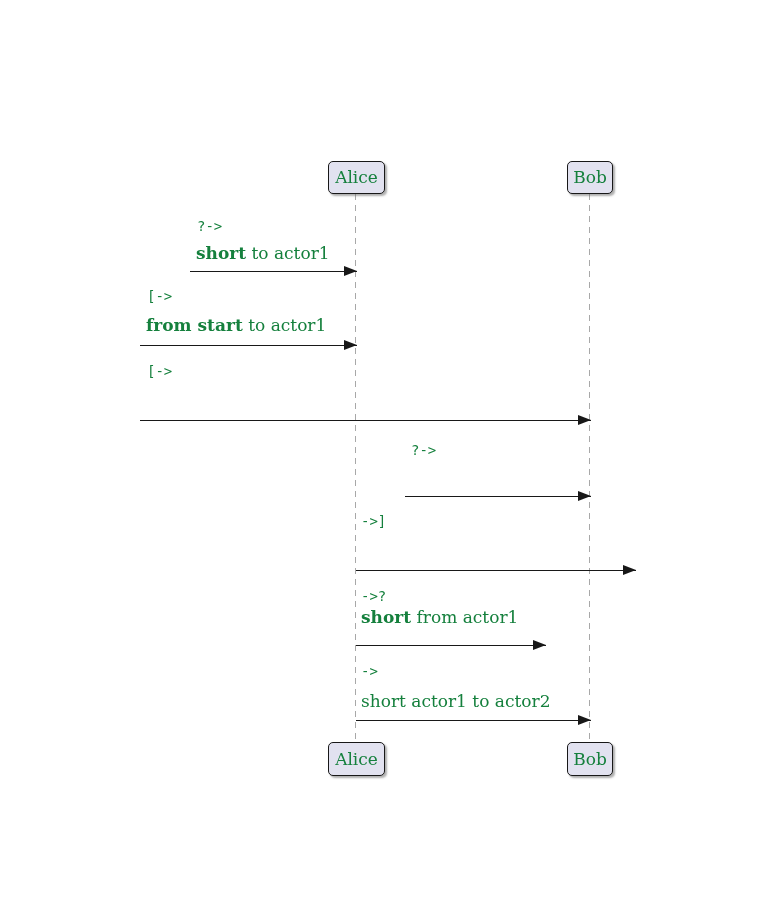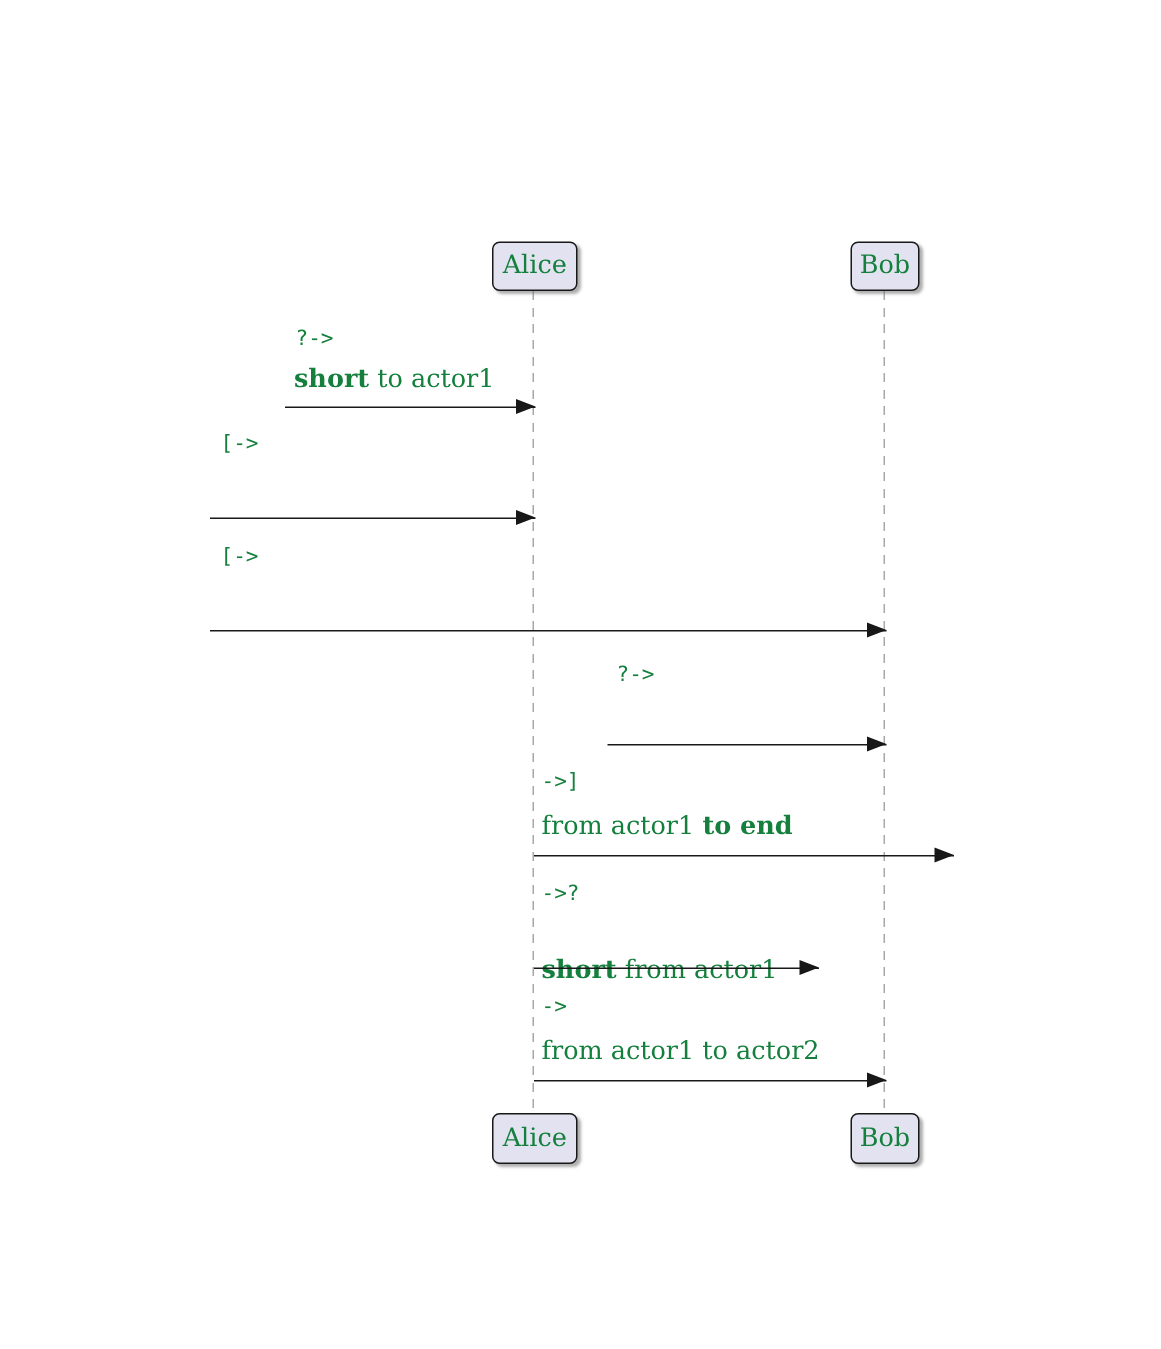--- a/index.html
+++ b/index.html
@@ -95,21 +95,21 @@
   
   .c4 { left: 411px; top: 423px; }
   .l4 { left: 411px; top: 451px; }
   .a4 { left: 405px; top: 477px; width: 186px; }
   
   .c5 { left: 361px; top: 494px; }
   .l5 { left: 361px; top: 522px; }
   .a5 { left: 356px; top: 551px; width: 280px; }
   
   .c6 { left: 361px; top: 569px; }
-  .l6 { left: 361px; top: 618px; }
+  .l6 { left: 361px; top: 588px; }
   .a6 { left: 356px; top: 626px; width: 190px; }
   
   .c7 { left: 361px; top: 644px; }
   .l7 { left: 361px; top: 672px; }
   .a7 { left: 356px; top: 701px; width: 235px; }
 </style>
 </head>
 <body>
 
 <div id="canvas">
@@ -124,48 +124,48 @@
     <span>Bob</span>
   </div>
 
   <div class="msg-code c1">?-&gt;</div>
   <div class="msg-label l1"><span></span><b>short</b><span> to actor1</span></div>
   <div class="arrow a1">
       <span class="head"></span>
     </div>
 
   <div class="msg-code c2">[-&gt;</div>
+  <div class="msg-label l2"><span></span><b>from start</b><span> to actor1</span></div>
   <div class="arrow a2">
       <span class="head"></span>
     </div>
 
   <div class="msg-code c3">[-&gt;</div>
   <div class="arrow a3">
       <span class="head"></span>
     </div>
 
   <div class="msg-code c4">?-&gt;</div>
   <div class="arrow a4">
       <span class="head"></span>
     </div>
 
   <div class="msg-code c5">-&gt;]</div>
-  <div class="msg-label l5"><span>from actor1 </span><b>to end</b><span></span></div>
   <div class="arrow a5">
       <span class="head"></span>
     </div>
 
   <div class="msg-code c6">-&gt;?</div>
   <div class="msg-label l6"><span></span><b>short</b><span> from actor1</span></div>
   <div class="arrow a6">
       <span class="head"></span>
     </div>
 
   <div class="msg-code c7">-&gt;</div>
-  <div class="msg-label l7"><span>from actor1 to actor2</span><b></b><span></span></div>
+  <div class="msg-label l7"><span>short actor1 to actor2</span><b></b><span></span></div>
   <div class="arrow a7">
       <span class="head"></span>
     </div>
 
   <div class="participant p-alice-bottom">
     <span>Alice</span>
   </div>
   <div class="participant p-bob-bottom">
     <span>Bob</span>
   </div>

